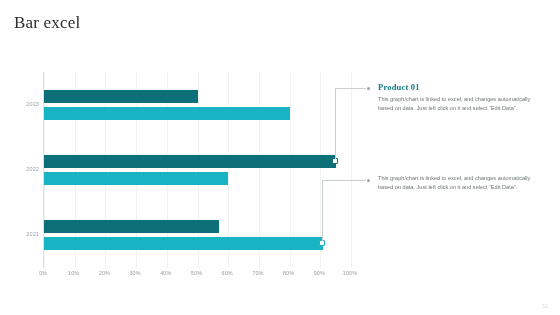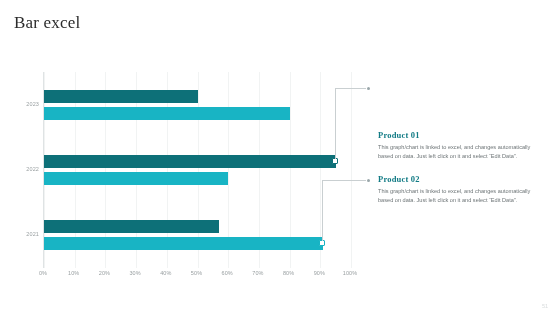--- a/index.html
+++ b/index.html
@@ -232,27 +232,26 @@
       <div class="x-tick" style="left: 153.5px;">50%</div>
       <div class="x-tick" style="left: 184.2px;">60%</div>
       <div class="x-tick" style="left: 214.9px;">70%</div>
       <div class="x-tick" style="left: 245.6px;">80%</div>
       <div class="x-tick" style="left: 276.3px;">90%</div>
       <div class="x-tick" style="left: 307px;">100%</div>
     </div>
 
 </div>
 
-<div class="callout" style="left:378px; top:82px;margin-top:48px;">
+<div class="callout" style="left:378px; top:82px;">
   <p class="callout-title">Product 01</p>
   <p class="callout-body">This graph/chart is linked to excel, and changes automatically based on data. Just left click on it and select “Edit Data”.</p>
 </div>
 
 <div class="callout" style="left:378px; top:174px;">
-  <p class="callout-title">Product 02</p>
   <p class="callout-body">This graph/chart is linked to excel, and changes automatically based on data. Just left click on it and select “Edit Data”.</p>
 </div>
 
 <div class="page-number">51</div>
 
 <div class="connector">
     <div class="conn-dot" style="left: 331.65px; top: 158px; border-color: rgb(13, 112, 120);"></div>
     <div class="conn-line-v" style="left: 334.65px; top: 88px; height: 71px;"></div>
     <div class="conn-line-h" style="left: 334.65px; top: 88px; width: 31.35px;"></div>
     <div class="conn-end" style="left: 367px; top: 87px;"></div>

